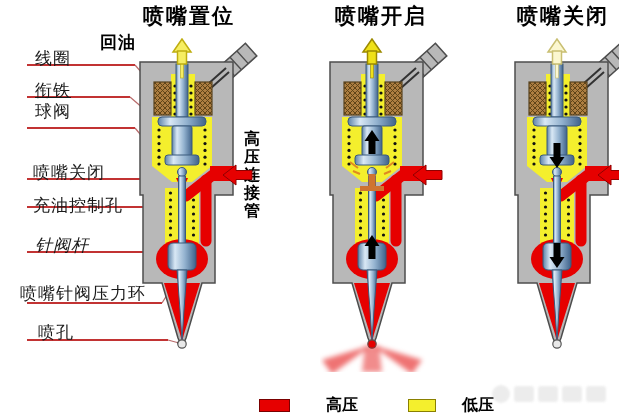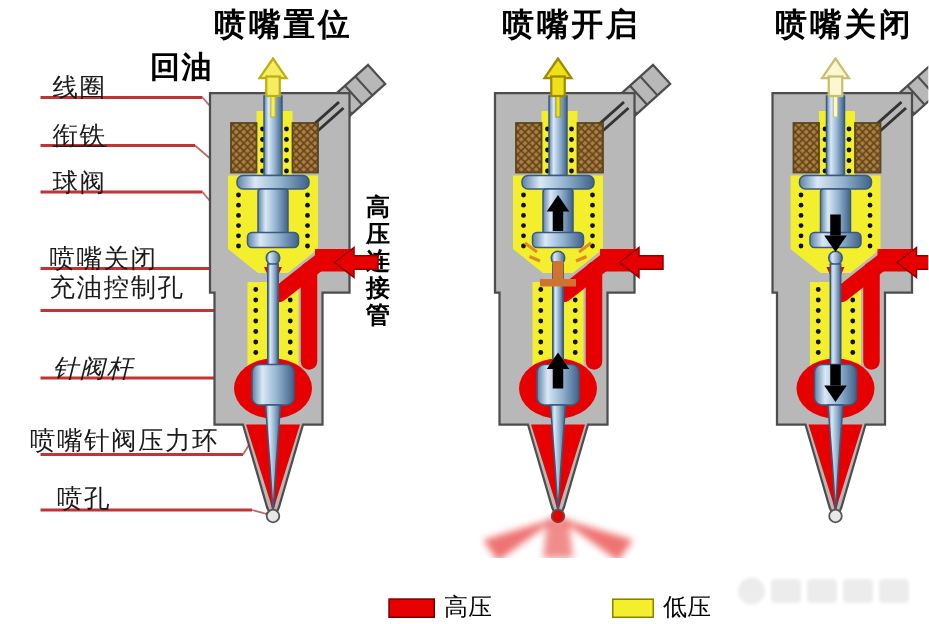--- a/index.html
+++ b/index.html
@@ -6,33 +6,33 @@
   #canvas{
     position:relative;width:619px;height:416px;background:#ffffff;
     overflow:hidden;font-family:"Liberation Sans","DejaVu Sans",sans-serif;
     color:#111;
   }
   .fig-title{
     position:absolute;top:2px;width:130px;text-align:center;
     font-size:21px;font-weight:bold;letter-spacing:2px;color:#000;
   }
   .annot{position:absolute;font-weight:bold;color:#000;}
-  #return-oil{left:100px;top:31px;font-size:20px;letter-spacing:1px;}
+  #return-oil{left:100px;top:31px;font-size:17px;letter-spacing:1px;}
   #hp-pipe{
     left:243px;top:130px;width:18px;font-size:16px;line-height:18px;
     word-break:break-all;text-align:center;
   }
   .part-label{
     position:absolute;font-size:17px;color:#1a1a1a;white-space:nowrap;
     letter-spacing:1px;
   }
   #leads{position:absolute;left:0;top:0;pointer-events:none;}
   .injector{position:absolute;top:38px;width:134px;height:334px;}
   .legend-swatch{position:absolute;top:399px;height:11px;border:1px solid #7a0000;}
-  .legend-label{position:absolute;top:395px;font-size:16px;font-weight:normal;color:#000;}
+  .legend-label{position:absolute;top:395px;font-size:16px;font-weight:bold;color:#000;margin-left:30px;}
   #watermark{position:absolute;left:492px;top:380px;width:120px;height:28px;
     opacity:0.18;filter:blur(1px);display:flex;gap:4px;align-items:center;}
   #watermark .wm{background:#9a9a9a;border-radius:3px;height:16px;}
 </style>
 </head>
 <body>
 
 <div id="canvas">
 
   <div class="fig-title" style="left:124px">喷嘴置位</div>
@@ -65,23 +65,23 @@
       <path d="M162,303 L182,271" stroke="#b96a6a" stroke-width="1.2" fill="none"></path>
       <circle cx="182" cy="271" r="1.8" fill="#222"></circle>
       <path d="M27,340 H168" stroke="#c23333" stroke-width="2" fill="none"></path>
       <path d="M168,340 L179,343" stroke="#b96a6a" stroke-width="1.2" fill="none"></path>
       <circle cx="179" cy="343" r="1.8" fill="#222"></circle>
     </svg>
 
   <div id="labels-layer">
       <div class="part-label" style="left: 35px; top: 47px;">线圈</div>
       <div class="part-label" style="left: 35px; top: 79px; text-decoration: underline;">衔铁</div>
-      <div class="part-label" style="left: 35px; top: 110px;">球阀</div>
+      <div class="part-label" style="left: 35px; top: 100px;">球阀</div>
       <div class="part-label" style="left: 33px; top: 161px;">喷嘴关闭</div>
-      <div class="part-label" style="left: 33px; top: 180px;">充油控制孔</div>
+      <div class="part-label" style="left: 33px; top: 194px;">充油控制孔</div>
       <div class="part-label" style="left: 35px; top: 234px; font-style: italic;">针阀杆</div>
       <div class="part-label" style="left: 20px; top: 282px;">喷嘴针阀压力环</div>
       <div class="part-label" style="left: 38px; top: 321px;">喷孔</div>
     </div>
 
   <div class="injector" style="left:130px" id="inj0"><svg width="134" height="334" viewBox="0 0 134 334" xmlns="http://www.w3.org/2000/svg">
   <defs>
     <linearGradient id="gb0" x1="0" y1="0" x2="1" y2="0">
       <stop offset="0" stop-color="#5d82a8"></stop>
             <stop offset="0.25" stop-color="#d9e8f5"></stop>
@@ -374,21 +374,21 @@
       <rect x="50.6" y="24" width="2.8" height="16" fill="#fbf7d0" stroke="#c9bf72" stroke-width="0.6"></rect>
       <polygon points="52,1 43,14 61,14" fill="#fbf7d0" stroke="#c9bf72" stroke-width="1.5"></polygon>
       <rect x="47.5" y="13" width="9" height="13" fill="#fbf7d0" stroke="#c9bf72" stroke-width="1.5"></rect>
         </g>
         <polygon points="93,137 106,127 106,132.5 122,132.5 122,141.5 106,141.5 106,147" fill="#e60000" stroke="#8f0000" stroke-width="1"></polygon>
       </svg></div>
 
   <div class="legend-swatch" style="left: 259px; width: 29px; background: rgb(230, 0, 0);"></div>
   <div class="legend-label" style="left:296px">高压</div>
   <div class="legend-swatch" style="left: 408px; width: 26px; border-color: rgb(138, 128, 0); background: rgb(244, 239, 45);"></div>
-  <div class="legend-label" style="left:442px">低压</div>
+  <div class="legend-label" style="left:432px">低压</div>
 
   <div id="watermark">
     <div class="wm" style="width:18px;border-radius:50%;height:18px"></div>
     <div class="wm" style="width:20px"></div>
     <div class="wm" style="width:20px"></div>
     <div class="wm" style="width:20px"></div>
     <div class="wm" style="width:20px"></div>
   </div>
 </div>
 

